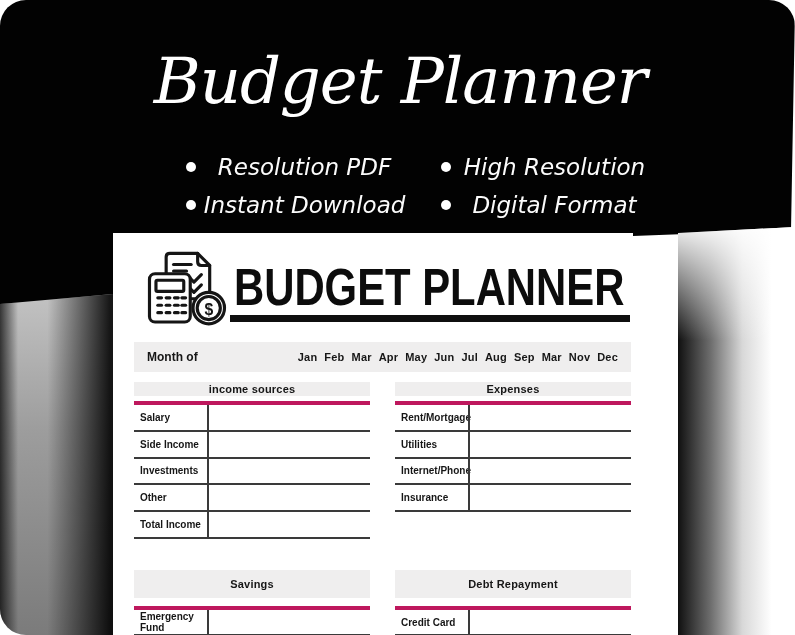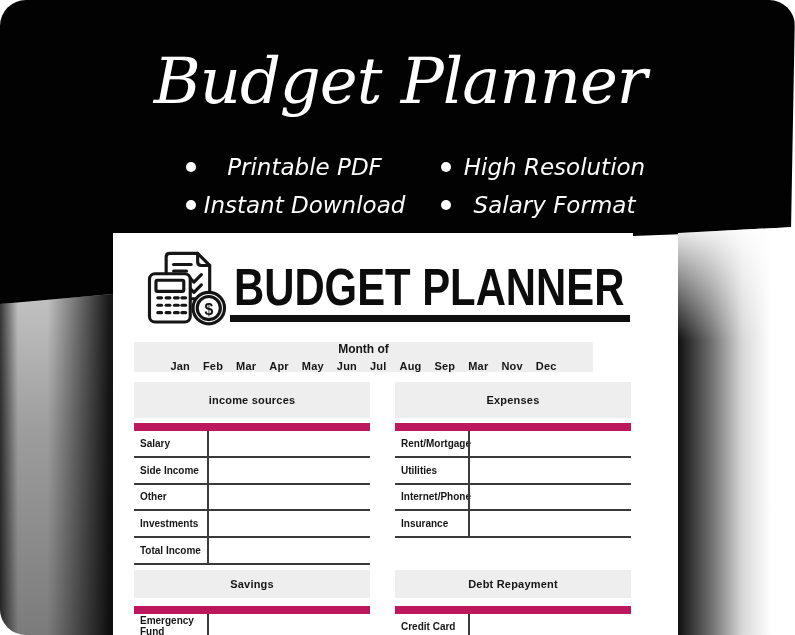--- a/index.html
+++ b/index.html
@@ -33,35 +33,35 @@
 
   
   .paper{position:absolute;left:113px;top:233px;width:520px;height:402px;background:#ffffff;
          overflow:hidden;color:#161616;}
   .p-icon{position:absolute;left:25px;top:13px;width:98px;height:88px;}
   .p-title{position:absolute;left:121px;top:29px;font-size:51px;line-height:51px;font-weight:bold;
            letter-spacing:0;white-space:nowrap;transform:scaleX(0.82);transform-origin:left top;
            color:#0c0c0c;}
   .p-underline{position:absolute;left:117px;top:82px;width:400px;height:7px;background:#0f0f0f;}
 
-  .month-bar{position:absolute;left:21px;top:109px;width:459px;height:30px;background:#efeeee;
+  .month-bar{position:absolute;left:21px;top:109px;width:497px;height:30px;background:#efeeee;
              display:flex;align-items:center;justify-content:space-between;box-sizing:border-box;
-             padding:0 13px;flex-direction:column;}
+             padding:0 13px;}
   .month-label{font-size:12px;font-weight:bold;}
-  .months{display:flex;gap:13px;}
+  .months{display:flex;gap:7px;}
   .months span{font-size:11px;font-weight:bold;letter-spacing:0.2px;}
 
   .sec-grid{position:absolute;left:21px;width:497px;display:grid;
             grid-template-columns:236px 236px;column-gap:25px;}
   .grid-top{top:149px;}
   .grid-bottom{top:337px;}
-  .sec-bar{height:36px;background:#efeeee;display:flex;align-items:center;justify-content:center;
+  .sec-bar{height:14px;background:#efeeee;display:flex;align-items:center;justify-content:center;
            font-size:11px;font-weight:bold;letter-spacing:0.2px;}
   .grid-bottom .sec-bar{height:28px;}
-  .tbl{margin-top:5px;border-top:8px solid #be185d;}
+  .tbl{margin-top:5px;border-top:4px solid #be185d;}
   .grid-bottom .tbl{margin-top:8px;}
   .trow{display:flex;height:24.8px;border-bottom:2px solid #3a3a3a;}
   .grid-bottom .trow{height:24px;}
   .tlabel{width:67px;padding-left:6px;font-size:10px;font-weight:bold;display:flex;
           align-items:center;flex:0 0 auto;}
   .tval{flex:1;border-left:2px solid #3a3a3a;}
 
   .icon-stroke{fill:none;stroke:#151515;stroke-width:3.4;stroke-linecap:round;stroke-linejoin:round;}
   .icon-fill{fill:#ffffff;stroke:#151515;stroke-width:3.4;stroke-linejoin:round;}
 </style>
@@ -69,33 +69,33 @@
 <body>
 
 <div class="stage">
 
   <div class="hero-bg"></div>
   <div class="hero-title">Budget Planner</div>
 
   <div class="features">
     <div class="feat">
       <span class="dot"></span>
-      <span class="feat-text">Printable PDF</span>
+      <span class="feat-text">Resolution PDF</span>
     </div>
     <div class="feat">
       <span class="dot"></span>
       <span class="feat-text">High Resolution</span>
     </div>
     <div class="feat">
       <span class="dot"></span>
       <span class="feat-text">Instant Download</span>
     </div>
     <div class="feat">
       <span class="dot"></span>
-      <span class="feat-text">Salary Format</span>
+      <span class="feat-text">Digital Format</span>
     </div>
   </div>
 
   <div class="curl-left"></div>
   <div class="curl-right"></div>
 
   <div class="paper">
 
     <svg class="p-icon" viewBox="0 0 105 95">
 
@@ -155,25 +155,25 @@
         <div class="tbl">
           <div class="trow">
             <div class="tlabel">Salary</div>
             <div class="tval"></div>
           </div>
           <div class="trow">
             <div class="tlabel">Side Income</div>
             <div class="tval"></div>
           </div>
           <div class="trow">
+            <div class="tlabel">Investments</div>
+            <div class="tval"></div>
+          </div>
+          <div class="trow">
             <div class="tlabel">Other</div>
-            <div class="tval"></div>
-          </div>
-          <div class="trow">
-            <div class="tlabel">Investments</div>
             <div class="tval"></div>
           </div>
           <div class="trow">
             <div class="tlabel">Total Income</div>
             <div class="tval"></div>
           </div>
         </div>
       </div>
 
       <div>

